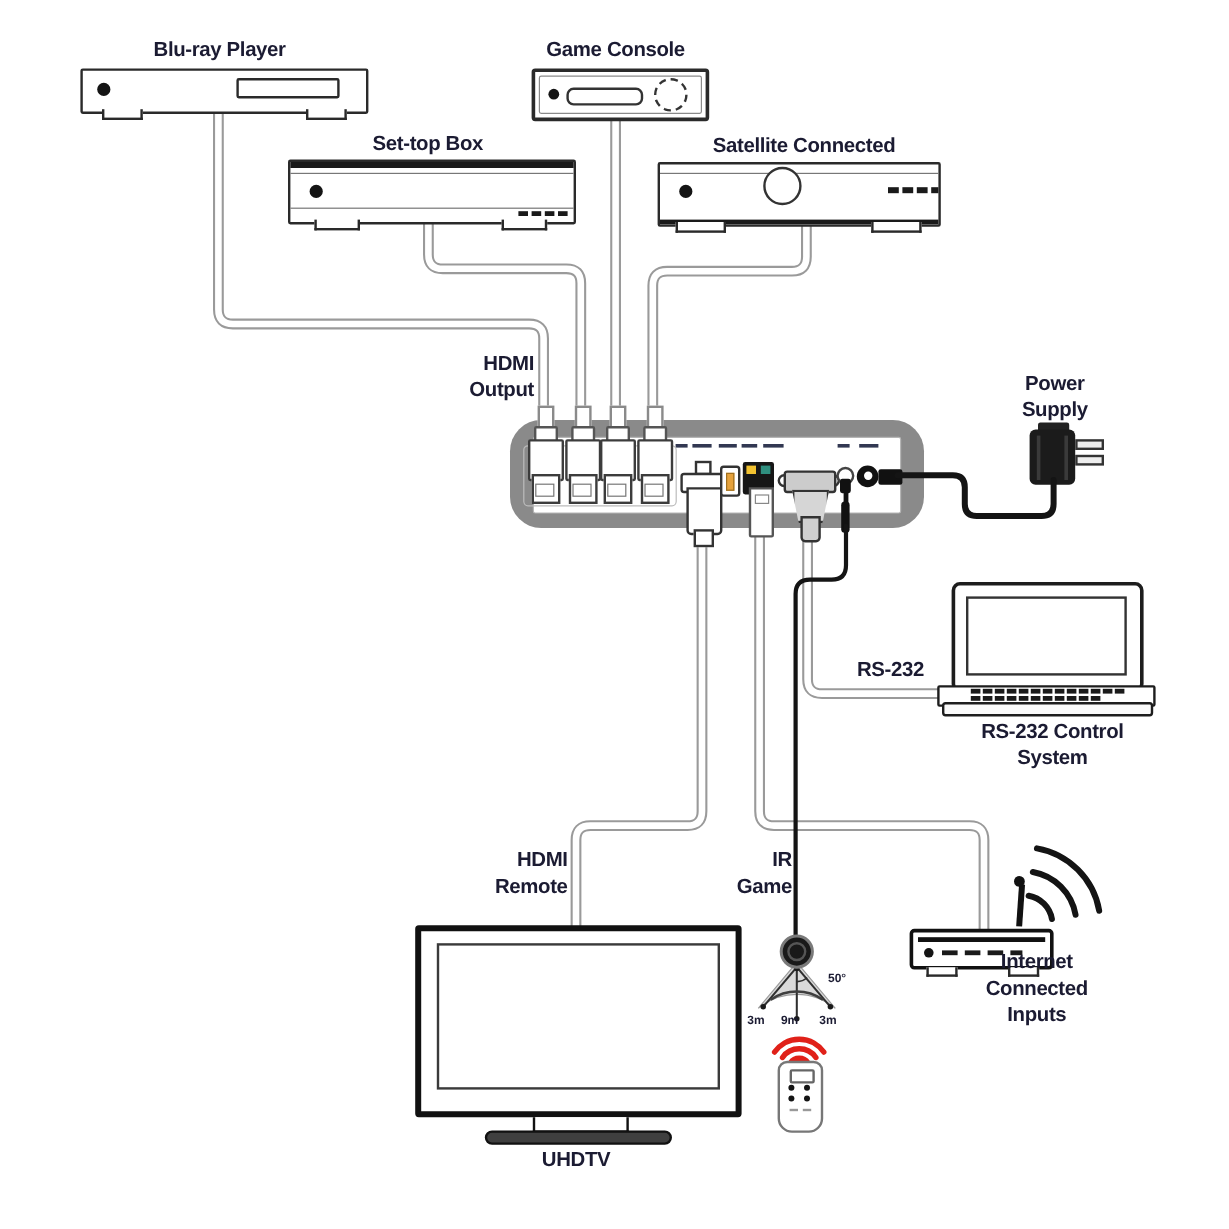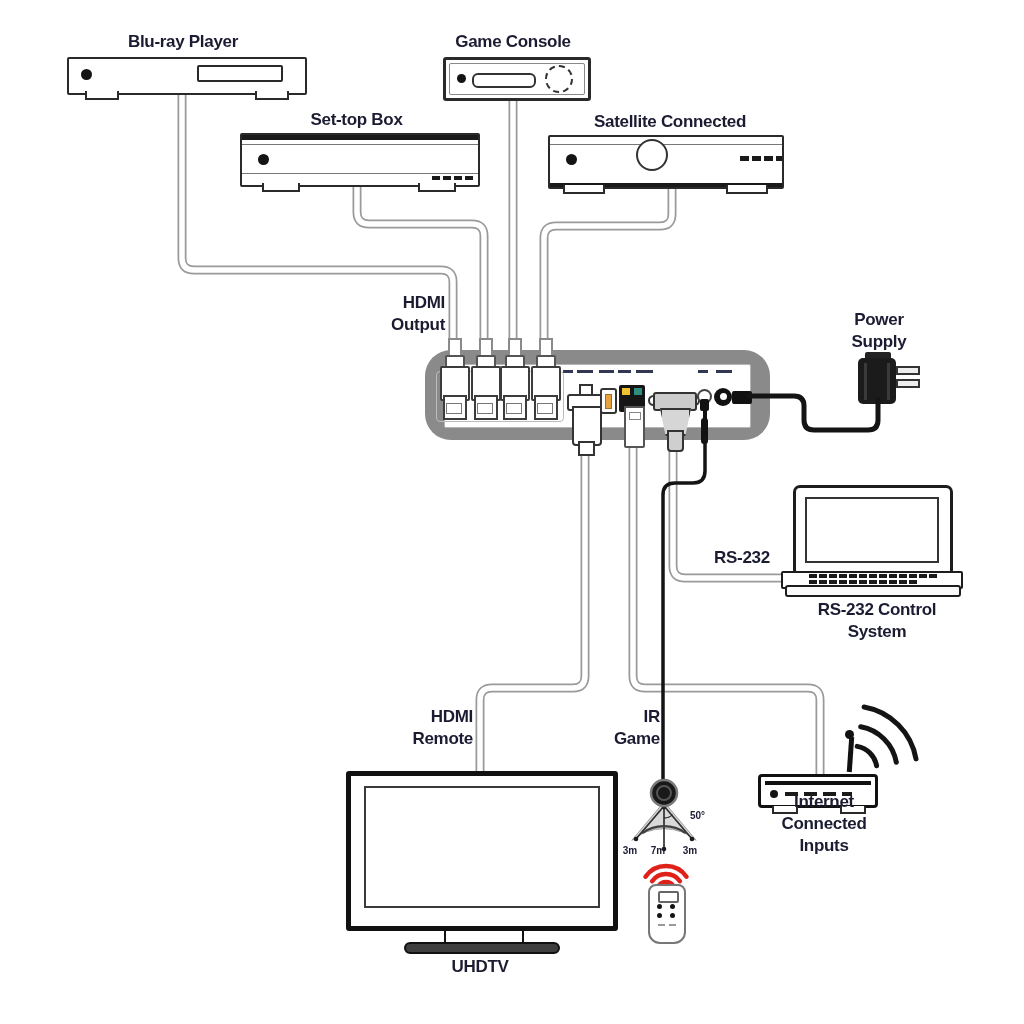--- a/index.html
+++ b/index.html
@@ -306,27 +306,27 @@
     <span class="ln">HDMI</span>
       <span class="ln">Remote</span>
   </div>
 
   <div class="lbl r" style="left:590px;top:706px;width:70px;">
     <span class="ln">IR</span>
       <span class="ln">Game</span>
   </div>
 
 
-  <div class="lbl c" style="left:760px;top:791px;width:128px;">
+  <div class="lbl c" style="left:800px;top:791px;width:128px;">
     <span class="ln">Internet</span>
       <span class="ln">Connected</span>
       <span class="ln">Inputs</span>
   </div>
 
   <div class="lbl c" style="left:430px;top:956px;width:100px;"><span>UHDTV</span></div>
 
 
   <div class="lbl tiny" style="left:690px;top:810px;width:24px;"><span>50°</span></div>
   <div class="lbl tiny c" style="left:621px;top:845px;width:18px;"><span>3m</span></div>
-  <div class="lbl tiny c" style="left:649px;top:845px;width:18px;"><span>7m</span></div>
+  <div class="lbl tiny c" style="left:649px;top:845px;width:18px;"><span>9m</span></div>
   <div class="lbl tiny c" style="left:681px;top:845px;width:18px;"><span>3m</span></div>
 
 </div>
 
 </body></html>

